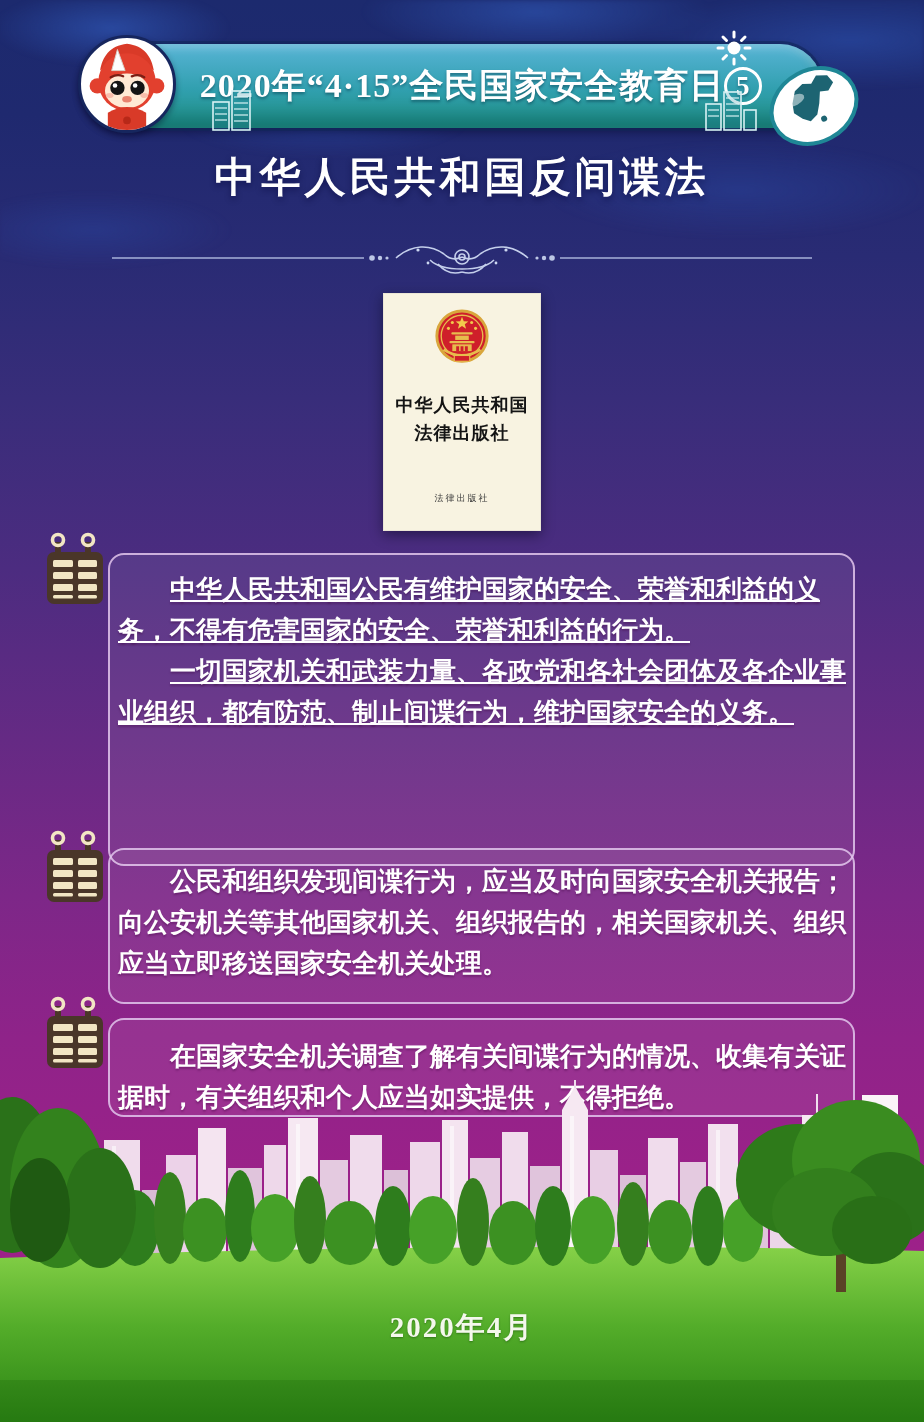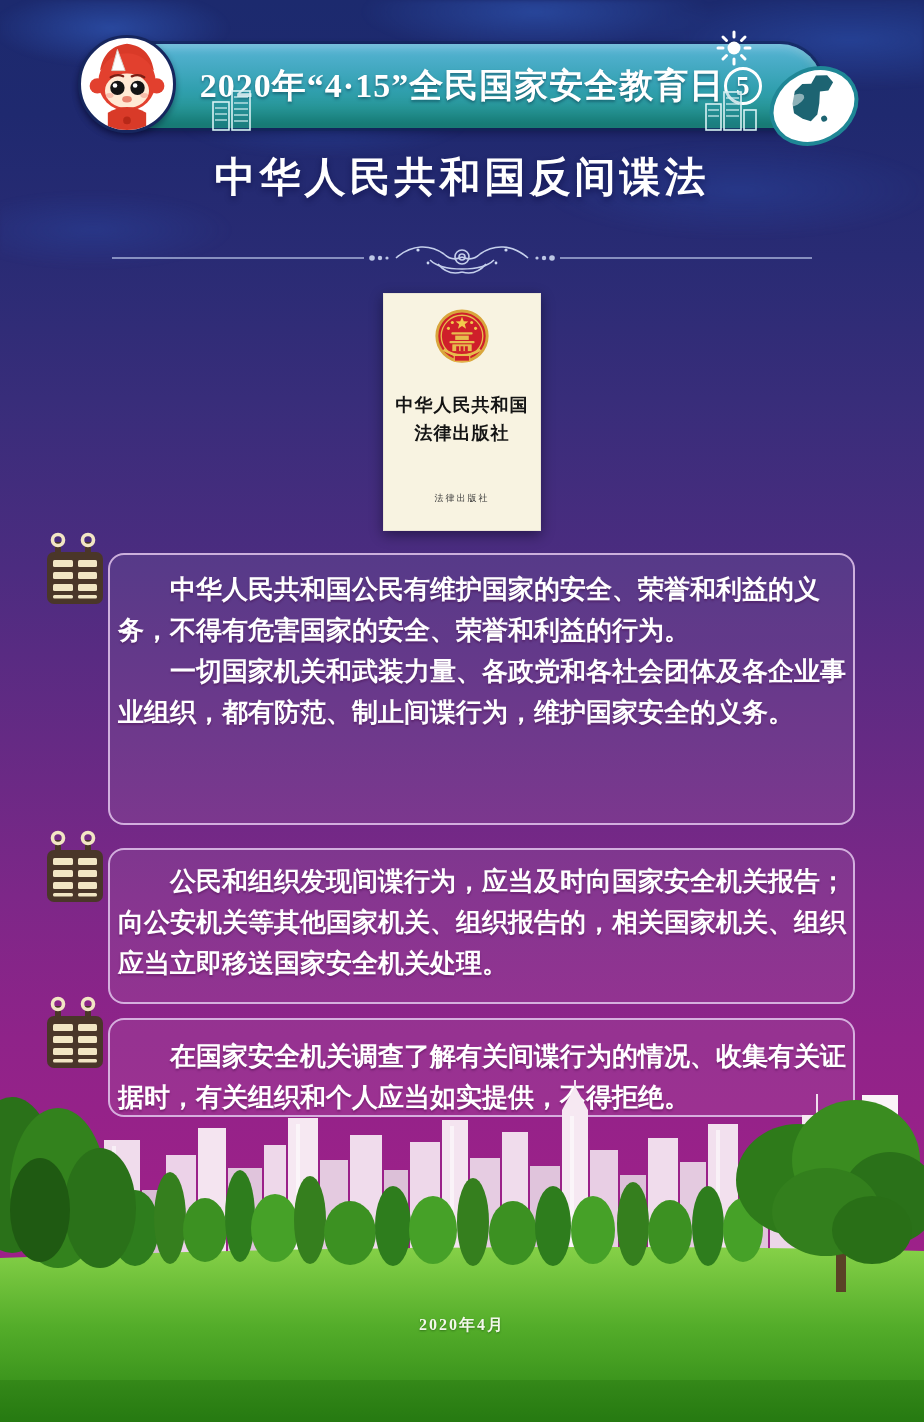--- a/index.html
+++ b/index.html
@@ -78,35 +78,35 @@
 
   
   .panel{
     position:absolute;left:108px;width:747px;box-sizing:border-box;
     border:2px solid rgba(226,198,236,.85);border-radius:16px;
     background:rgba(255,255,255,.07);
     color:#fff;font-weight:bold;font-size:26px;line-height:41px;
     text-shadow:0 2px 2px rgba(60,0,60,.35);
   }
   .panel p{margin:0;text-indent:2em;}
-  .panel-1{top:553px;height:272px;padding:14px 6px 16px 8px;}
+  .panel-1{top:553px;height:313px;padding:14px 6px 16px 8px;text-decoration:underline;}
   .panel-2{top:848px;height:156px;padding:11px 6px 0 8px;}
   .panel-3{top:1018px;height:99px;padding:16px 6px 0 8px;}
   .note-icon{position:absolute;left:45px;width:60px;height:88px;}
   .note-icon-1{top:532px;} .note-icon-2{top:830px;} .note-icon-3{top:996px;}
 
   
   .scenery{position:absolute;left:0;top:1080px;width:924px;height:342px;}
   .footer{
     position:absolute;top:1302px;left:0;width:100%;text-align:center;z-index:6;
     color:#f4f8ec;font-family:"Liberation Serif",serif;font-weight:bold;
     text-shadow:0 1px 2px rgba(20,70,10,.5);
   }
   .footer-org{font-size:27px;letter-spacing:3px;}
-  .footer-date{font-size:16px;margin-top:13px;letter-spacing:2px;}
+  .footer-date{font-size:29px;margin-top:6px;letter-spacing:2px;}
 </style>
 </head>
 <body>
 
 <div class="poster">
 
   <div class="bg-blobs"></div>
 
   <div class="banner">
     <div class="banner-text">

